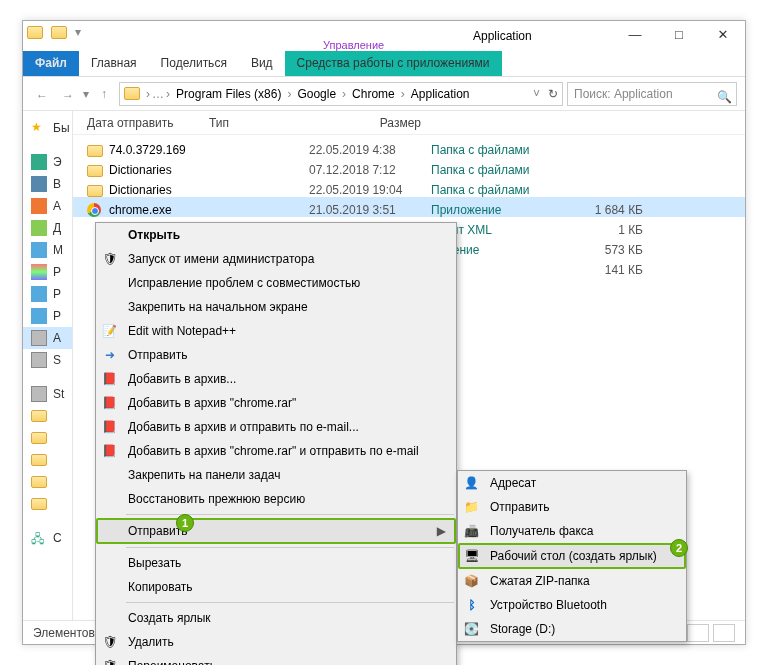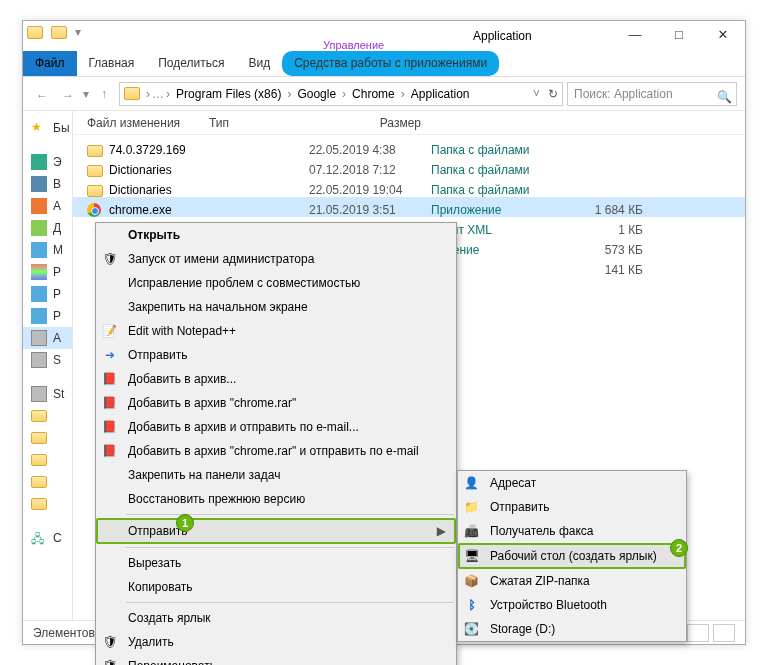--- a/index.html
+++ b/index.html
@@ -9,22 +9,22 @@
 .titlebar .qat { position: absolute; left: 4px; top: 4px; display: flex; gap: 0; align-items: center; }
 .qat .folder-ico { width: 16px; height: 13px; background: linear-gradient(#ffe9a6,#f9d36b); border: 1px solid #d6a93a; border-radius: 2px; }
 .qat .sep { width: 8px; }
 .titlebar .tabctx { margin-left: 260px; display: flex; flex-direction: column; align-items: center; }
 .tabctx .ctx-label { font-size: 11px; color: #9933cc; padding: 0 40px; }
 .titlebar .title-text { position: absolute; left: 450px; top: 8px; font-size: 12px; }
 .win-controls { position: absolute; right: 0; top: 0; display: flex; }
 .win-controls div { width: 44px; height: 28px; text-align: center; line-height: 28px; font-size: 13px; color: #333; }
 .ribbon-tabs { height: 26px; border-bottom: 1px solid #ddd; display: flex; align-items: stretch; background: #fff; }
 .ribbon-tabs .tab { padding: 5px 12px; font-size: 12px; color: #333; border-right: 0; }
-.ribbon-tabs .tab.file { background: #1979ca; color: #000000; }
-.ribbon-tabs .tab.ctx { background: #0ea5e9; border-radius: 10px; }
+.ribbon-tabs .tab.file { background: #1979ca; color: #e5e5e5; font-weight: bold; }
+.ribbon-tabs .tab.ctx { background: #14b8a6; }
 .addrbar { height: 34px; border-bottom: 1px solid #e5e5e5; display: flex; align-items: center; padding: 0 8px; gap: 4px; }
 .nav-arrow { width: 22px; height: 22px; border-radius: 2px; color: #888; text-align: center; line-height: 22px; }
 .breadcrumb { flex: 1; height: 24px; border: 1px solid #ccc; display: flex; align-items: center; padding: 0 4px; gap: 2px; position: relative; }
 .breadcrumb .folder-ico { width: 16px; height: 13px; background: linear-gradient(#ffe9a6,#f9d36b); border: 1px solid #d6a93a; border-radius: 2px; margin-right: 4px; }
 .breadcrumb .crumb { padding: 0 4px; }
 .breadcrumb .sep { color: #888; }
 .breadcrumb .refresh { position: absolute; right: 4px; color: #555; }
 .searchbox { width: 170px; height: 24px; border: 1px solid #ccc; color: #888; padding: 0 6px; line-height: 22px; position: relative; }
 .searchbox .mag { position: absolute; right: 4px; top: 3px; }
 .content { flex: 1; display: flex; overflow: hidden; }
@@ -192,21 +192,21 @@
         </div>
       <div class="sb-spacer"></div>
       <div class="sb-item">
           <span class="ico" style="color:#3a8;">🖧</span>
           <span>С</span>
         </div>
     </div>
 
     <div class="filepane">
       <div class="colheaders">
-        <div class="col-date">Файл изменения</div>
+        <div class="col-date">Дата отправить</div>
         <div class="col-type">Тип</div>
         <div class="col-size">Размер</div>
       </div>
       <div class="filelist">
         <div class="filerow">
           <div class="ico folder"></div>
           <div class="fname">74.0.3729.169</div>
           <div class="fdate">22.05.2019 4:38</div>
           <div class="ftype">Папка с файлами</div>
           <div class="fsize"></div>

